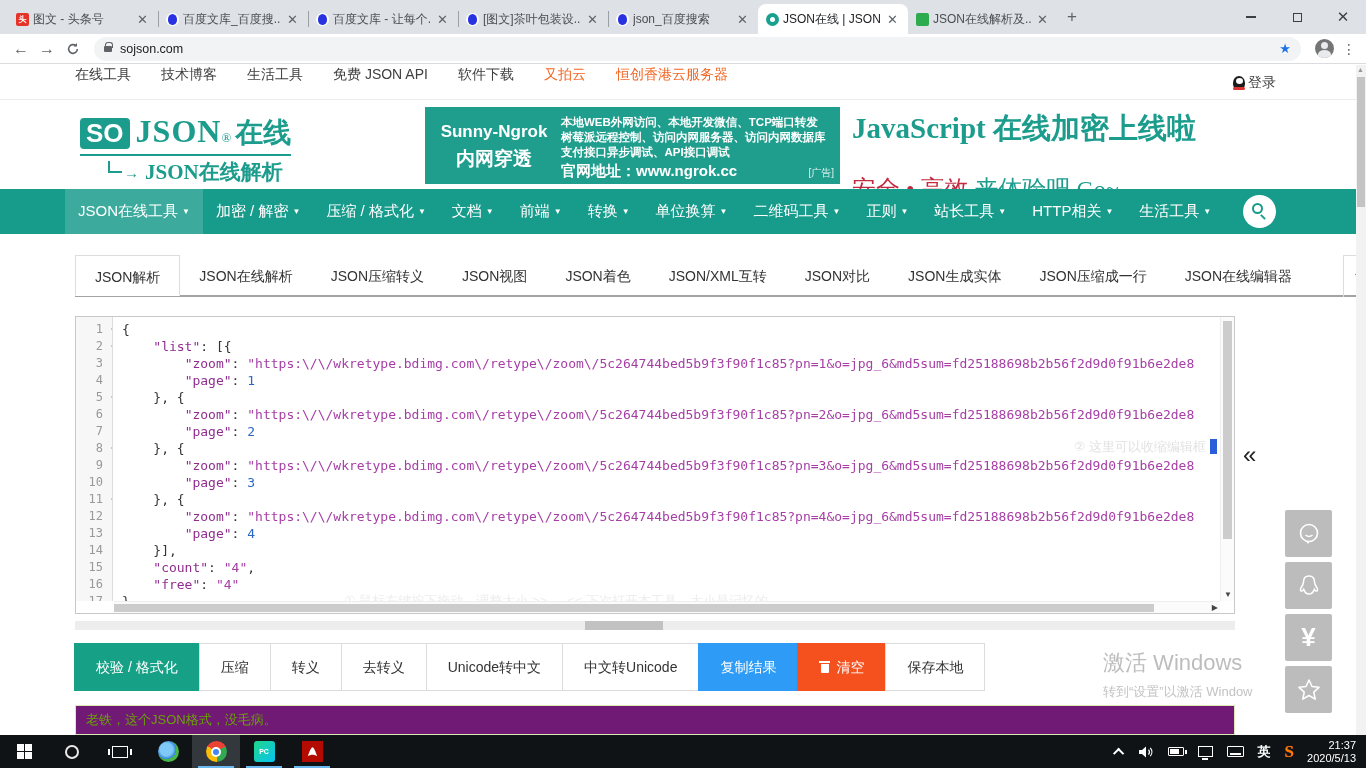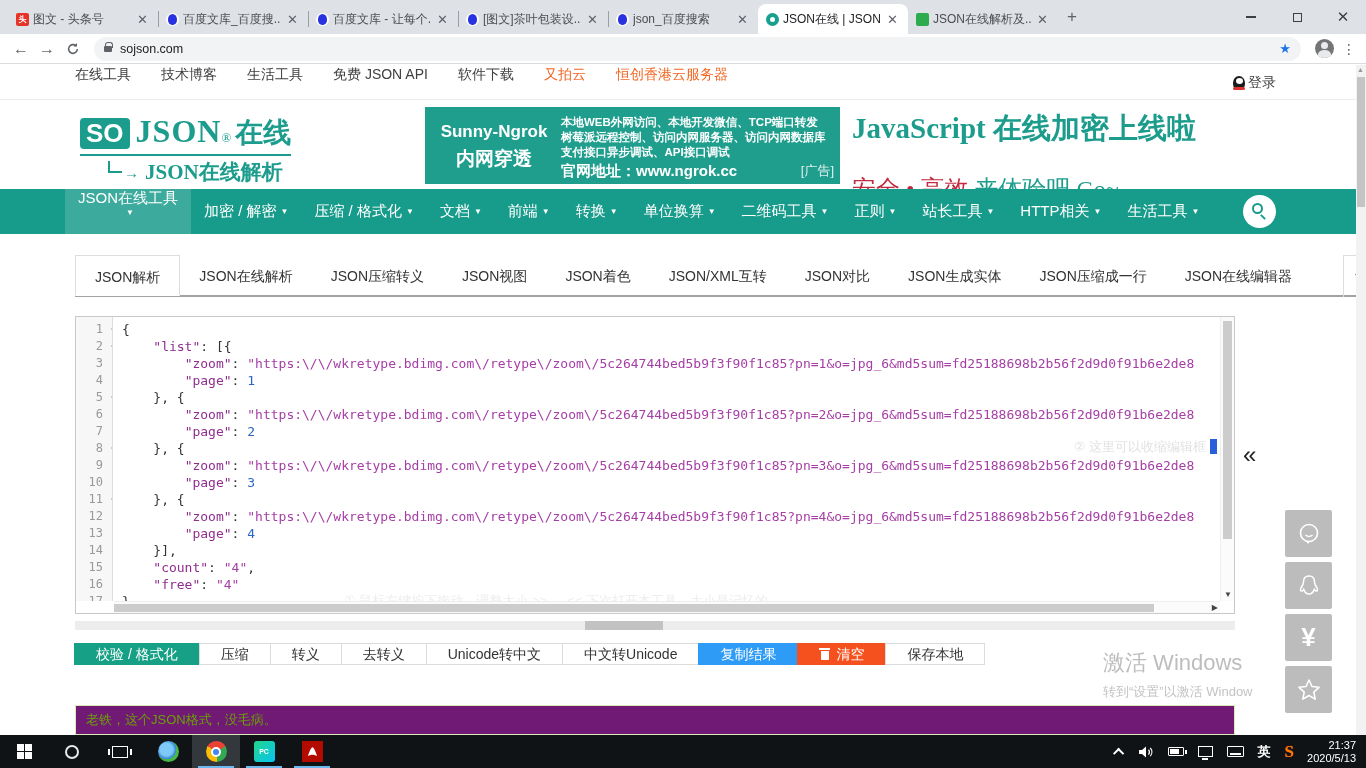--- a/index.html
+++ b/index.html
@@ -64,31 +64,31 @@
   .logo-elbow { width:14px; height:12px; border-left:2px solid #1b9c8c; border-bottom:2px solid #1b9c8c; margin-right:2px; margin-top:-10px; }
   .logo-arrow { font-size:15px; margin-right:6px; font-family:"Liberation Sans",sans-serif; }
 
   .adbox { position:absolute; left:425px; top:6px; width:415px; height:77px; background:#1f9e8e; color:#fff; display:flex; padding:8px 6px 6px 10px; }
   .ad-left { width:118px; display:flex; flex-direction:column; justify-content:center; text-align:center; }
   .ad-brand { font-size:17px; font-weight:bold; letter-spacing:0; }
   .ad-brand2 { font-size:19px; font-weight:bold; margin-top:4px; }
   .ad-right { flex:1; padding-left:8px; position:relative; }
   .ad-line { font-size:11.5px; font-weight:bold; line-height:15px; white-space:nowrap; }
   .ad-site { font-size:15px; font-weight:bold; margin-top:2px; }
-  .ad-tag { position:absolute; right:0; bottom:-2px; font-size:13px; opacity:.85;margin-top:32px; }
+  .ad-tag { position:absolute; right:0; bottom:-2px; font-size:10px; opacity:.85;margin-top:32px; }
 
   .promo { position:absolute; left:852px; top:8px; width:420px; font-family:"Liberation Serif",serif; }
   .promo-l1 { color:#1b9c8c; font-size:29px; font-weight:bold; white-space:nowrap; }
   .promo-l2 { font-size:24px; font-weight:normal; margin-top:24px; text-align:left; white-space:nowrap; }
   .promo-red { color:#c22a40; }
   .promo-green { color:#1b9c8c; }
 
   .mainnav { position:absolute; top:124px; left:0; right:0; height:45px; background:#179b8b; display:flex; align-items:stretch; padding-left:65px; }
   .mi { display:flex; align-items:center; padding:0 13px; color:#fff; font-size:15px; white-space:nowrap; }
-  .mi.active { background:rgba(255,255,255,.16);flex-direction:column; }
+  .mi.active { background:rgba(255,255,255,.16); }
   .caret { font-size:8px; margin-left:4px; }
   .searchbtn { position:absolute; right:90px; top:6px; width:33px; height:33px; background:#fff; border-radius:50%; }
   .searchbtn .mag { position:absolute; left:9px; top:8px; width:11px; height:11px; border:2px solid #179b8b; border-radius:50%; }
   .searchbtn .mag::after { content:""; position:absolute; left:8px; top:9px; width:2px; height:6px; background:#179b8b; transform:rotate(-45deg); }
 
   .toolstabs { position:absolute; top:190px; left:75px; width:1304px; height:42px; border-bottom:2px solid #a3a3a3; display:flex; }
   .tt { padding:0 19px; line-height:42px; font-size:14px; color:#333; white-space:nowrap; }
   .tt.active { background:#fff; border:1px solid #ddd; border-bottom:1px solid #fff; margin-bottom:-1px; }
   .tt-more { position:absolute; right:0; top:0; width:36px; height:42px; border:1px solid #ddd; border-bottom:none; display:flex; align-items:center; justify-content:center; }
   .chev { width:9px; height:9px; border-right:2px solid #555; border-bottom:2px solid #555; transform:rotate(45deg); margin-top:-4px; }
@@ -112,21 +112,21 @@
   .varrow { position:absolute; left:3px; bottom:2px; font-size:8px; color:#444; }
   .hscroll { position:absolute; left:38px; right:14px; bottom:0; height:12px; background:#fbfbfb; border-top:1px solid #eee; }
   .hthumb { position:absolute; left:0; top:2px; height:8px; width:94%; background:#ccc; }
   .harrow { position:absolute; right:2px; top:0; font-size:8px; color:#444; line-height:12px; }
 
   .strip { position:absolute; top:556px; left:75px; width:1160px; height:9px; background:#ededed; }
   .strip-thumb { position:absolute; left:510px; width:78px; top:0; bottom:0; background:#c2c2c2; }
 
   
   .btnrow { position:absolute; top:578px; left:75px; display:flex; }
-  .btn { height:22px; line-height:37px; padding:0 21px; font-size:14px; color:#333; background:#fff; border:1px solid #dcdcdc; margin-left:-1px; white-space:nowrap; display:flex; align-items:center; }
+  .btn { height:48px; line-height:37px; padding:0 21px; font-size:14px; color:#333; background:#fff; border:1px solid #dcdcdc; margin-left:-1px; white-space:nowrap; display:flex; align-items:center; }
   .btn.primary { background:#16a085; border-color:#16a085; color:#fff; }
   .btn.blue { background:#2e9cf6; border-color:#2e9cf6; color:#fff; }
   .btn.orange { background:#f4511e; border-color:#f4511e; color:#fff; }
   .trash { width:11px; height:12px; position:relative; margin-right:6px; display:inline-block; }
   .trash::before { content:""; position:absolute; top:0; left:0; width:11px; height:2px; background:#fff; }
   .trash::after { content:""; position:absolute; top:3px; left:1.5px; width:8px; height:9px; background:#fff; border-radius:0 0 1px 1px; }
 
   .statusbar { position:absolute; top:640px; left:75px; width:1160px; height:30px; background:#701a75; border:1px solid #dce8b8; font-size:13px; color:#6aa106; line-height:28px; padding-left:10px; }
 
   

